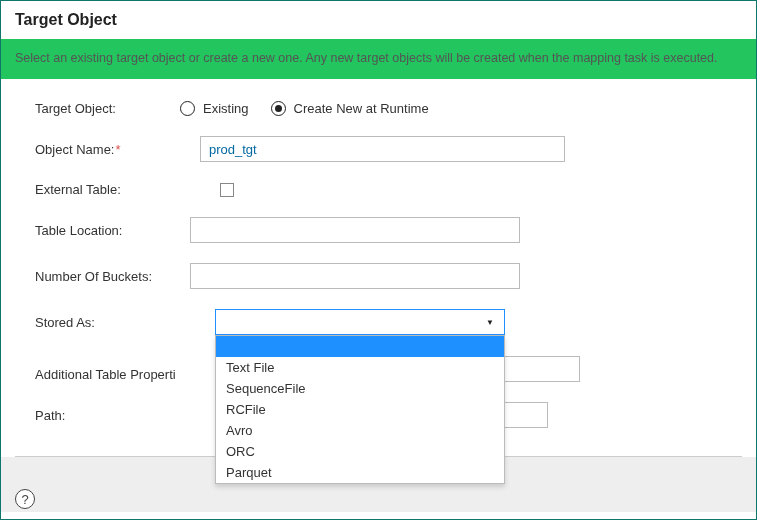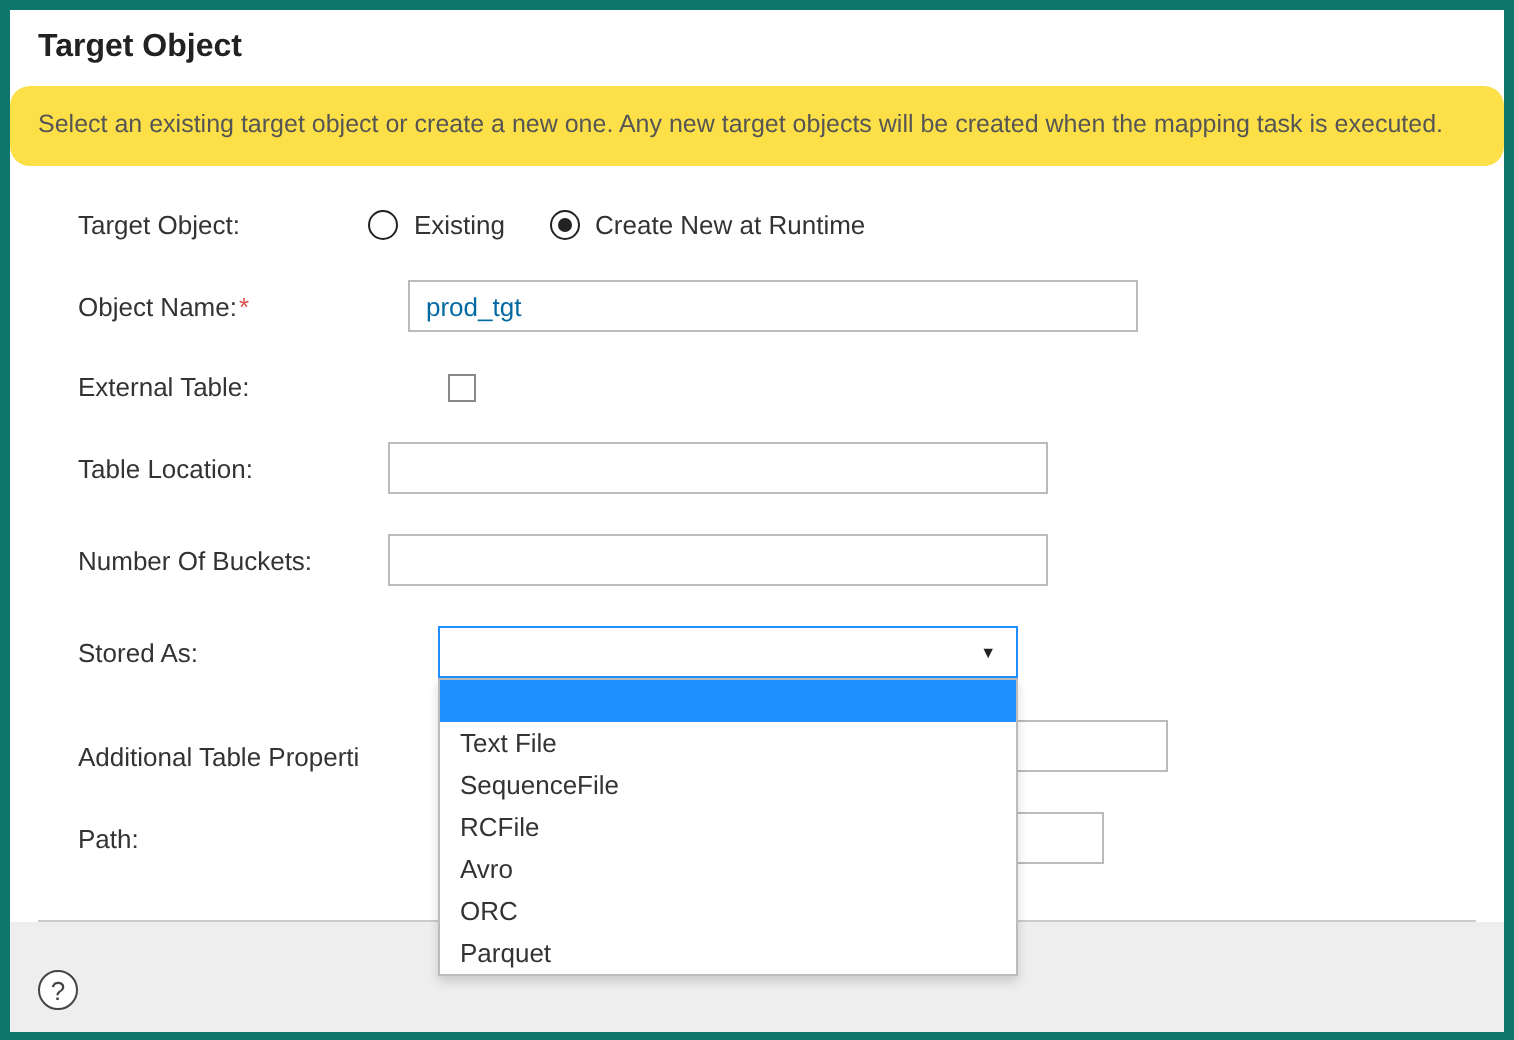--- a/index.html
+++ b/index.html
@@ -10,38 +10,37 @@
     body {
       font-family: -apple-system, BlinkMacSystemFont, "Segoe UI", Arial, sans-serif;
       font-size: 13px;
       color: #333;
       background: #fff;
       width: 757px;
       height: 520px;
       position: relative;
     }
     .outer-border {
-      border: 5px solid #0f766e;
+      border: 1px solid #0f766e;
       width: 757px;
       height: 520px;
       position: relative;
       padding: 10px 0 0 0;
     }
     .panel-title {
       font-weight: 600;
       font-size: 16px;
       color: #222;
       padding: 0 14px 10px 14px;
     }
     .instructions-bar {
-      background: #fde047;
+      background: #22c55e;
       padding: 12px 14px 14px 14px;
       font-size: 12.5px;
       color: #555;
-      border-radius: 10px;
     }
     .form-panel {
       background: #fff;
       margin: 2px 14px 0 14px;
       padding: 20px 20px 28px 20px;
       border-bottom: 1px solid #ccc;
     }
     .form-row {
       display: flex;
       align-items: center;

